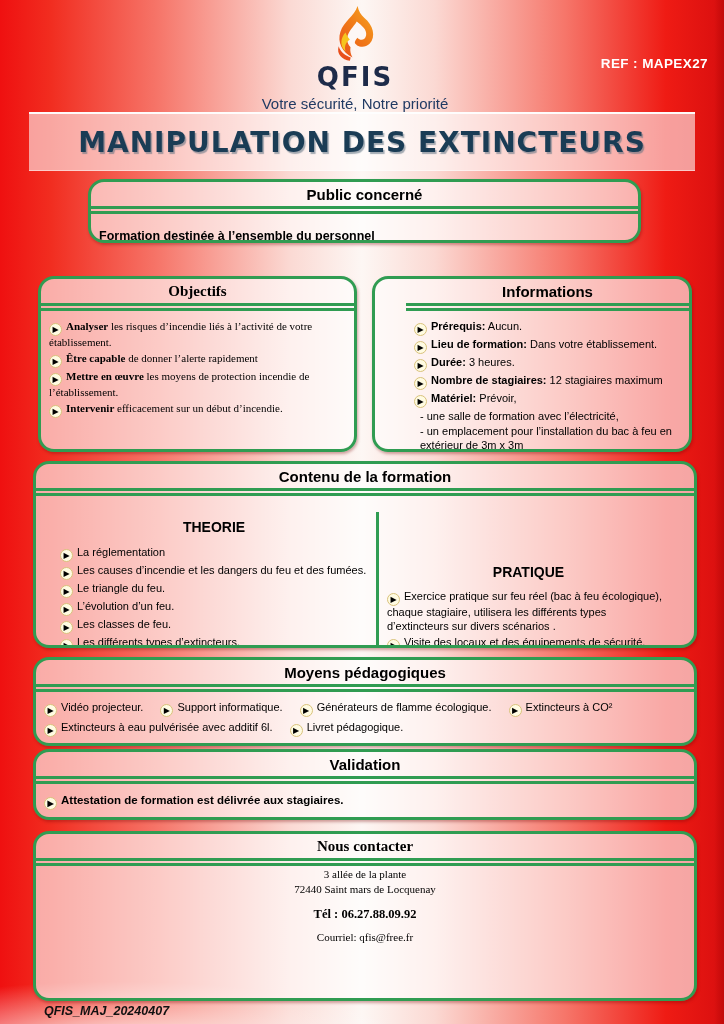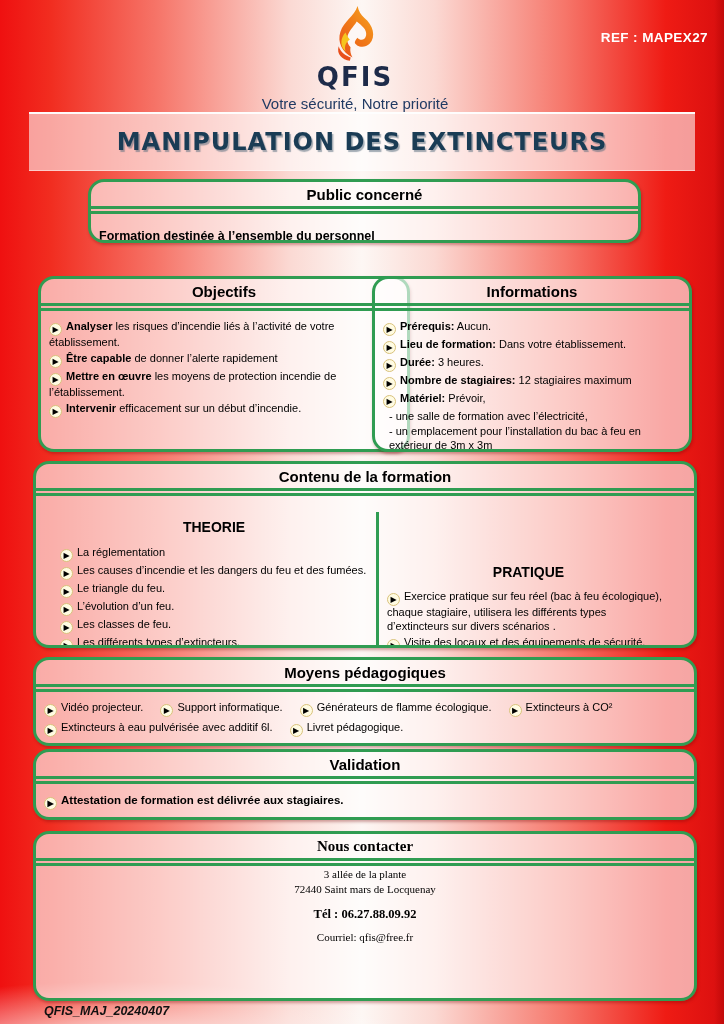--- a/index.html
+++ b/index.html
@@ -13,42 +13,42 @@
   }
   .right-shade { position:absolute; right:0; top:0; width:10px; height:100%;
     background:linear-gradient(90deg, rgba(150,0,0,0) 0%, rgba(150,0,0,0.35) 100%); z-index:1; }
 
   
   .brand { position:absolute; top:4px; left:225px; width:260px; text-align:center; z-index:2; }
   .brand svg { display:block; margin:0 auto; }
   .brand-name { font-family:"DejaVu Sans", sans-serif; font-size:26px; font-weight:bold;
     color:#1d2b49; letter-spacing:2px; line-height:1; margin-top:-4px; }
   .brand-tagline { font-size:15px; color:#203a63; margin-top:5px; }
-  .ref-badge { position:absolute; top:30px; right:16px; color:#fff; font-weight:bold;
+  .ref-badge { position:absolute; top:56px; right:16px; color:#fff; font-weight:bold;
     font-size:13.5px; letter-spacing:0.4px; z-index:2; }
 
   
   .banner { position:absolute; top:112px; left:29px; width:666px; height:59px; z-index:2;
     background:rgba(255,255,255,0.58); border-top:2px solid rgba(255,255,255,0.95);
     border-bottom:1px solid rgba(255,255,255,0.45);
     display:flex; align-items:center; justify-content:center; }
-  .banner-title { font-family:"DejaVu Sans", sans-serif; font-size:24px; font-weight:bold;
+  .banner-title { font-family:"DejaVu Sans", sans-serif; font-size:28px; font-weight:bold;
     color:#1a3c55; letter-spacing:1px; text-shadow:1.5px 1.5px 1px rgba(90,110,125,0.55);text-align:center; }
 
   
   .panel { position:absolute; border:3px solid #309c52; border-radius:16px;
     background:rgba(255,255,255,0.62); overflow:hidden;
     box-shadow:1px 2px 3px rgba(120,10,10,0.35); z-index:2; }
   .phead { text-align:center; font-weight:bold; font-size:15px; padding:4px 0 3px;
     border-bottom:3px solid #309c52; margin-bottom:2px; }
   .pbody { border-top:3px solid #309c52; padding:9px 8px 8px; font-size:11px; line-height:1.25; }
 
   .panel-public      { left:88px;  top:179px; width:553px; height:64px;  }
-  .panel-objectifs   { left:38px;  top:276px; width:372px; height:176px; }
-  .panel-informations{ left:372px; top:276px; width:320px; height:176px; }
+  .panel-objectifs   { left:38px;  top:276px; width:319px; height:176px;font-family:Liberation Serif, serif; }
+  .panel-informations{ left:372px; top:276px; width:320px; height:176px;padding-left:31px; }
   .panel-contenu     { left:33px;  top:461px; width:664px; height:187px; }
   .panel-moyens      { left:33px;  top:657px; width:664px; height:89px;  }
   .panel-validation  { left:33px;  top:749px; width:664px; height:71px;  }
   .panel-contact     { left:33px;  top:831px; width:664px; height:170px;font-family:Liberation Serif, serif; }
 
   .public-body { text-align:left; font-weight:bold; font-size:12.5px; padding-top:15px; }
 
   .li { margin-bottom:2px; }
   .bullet { display:inline-block; width:13px; height:13px; line-height:12px; text-align:center;
     border-radius:50%; background:#fffbe2; border:1px solid #d9c27b; font-size:8px;

